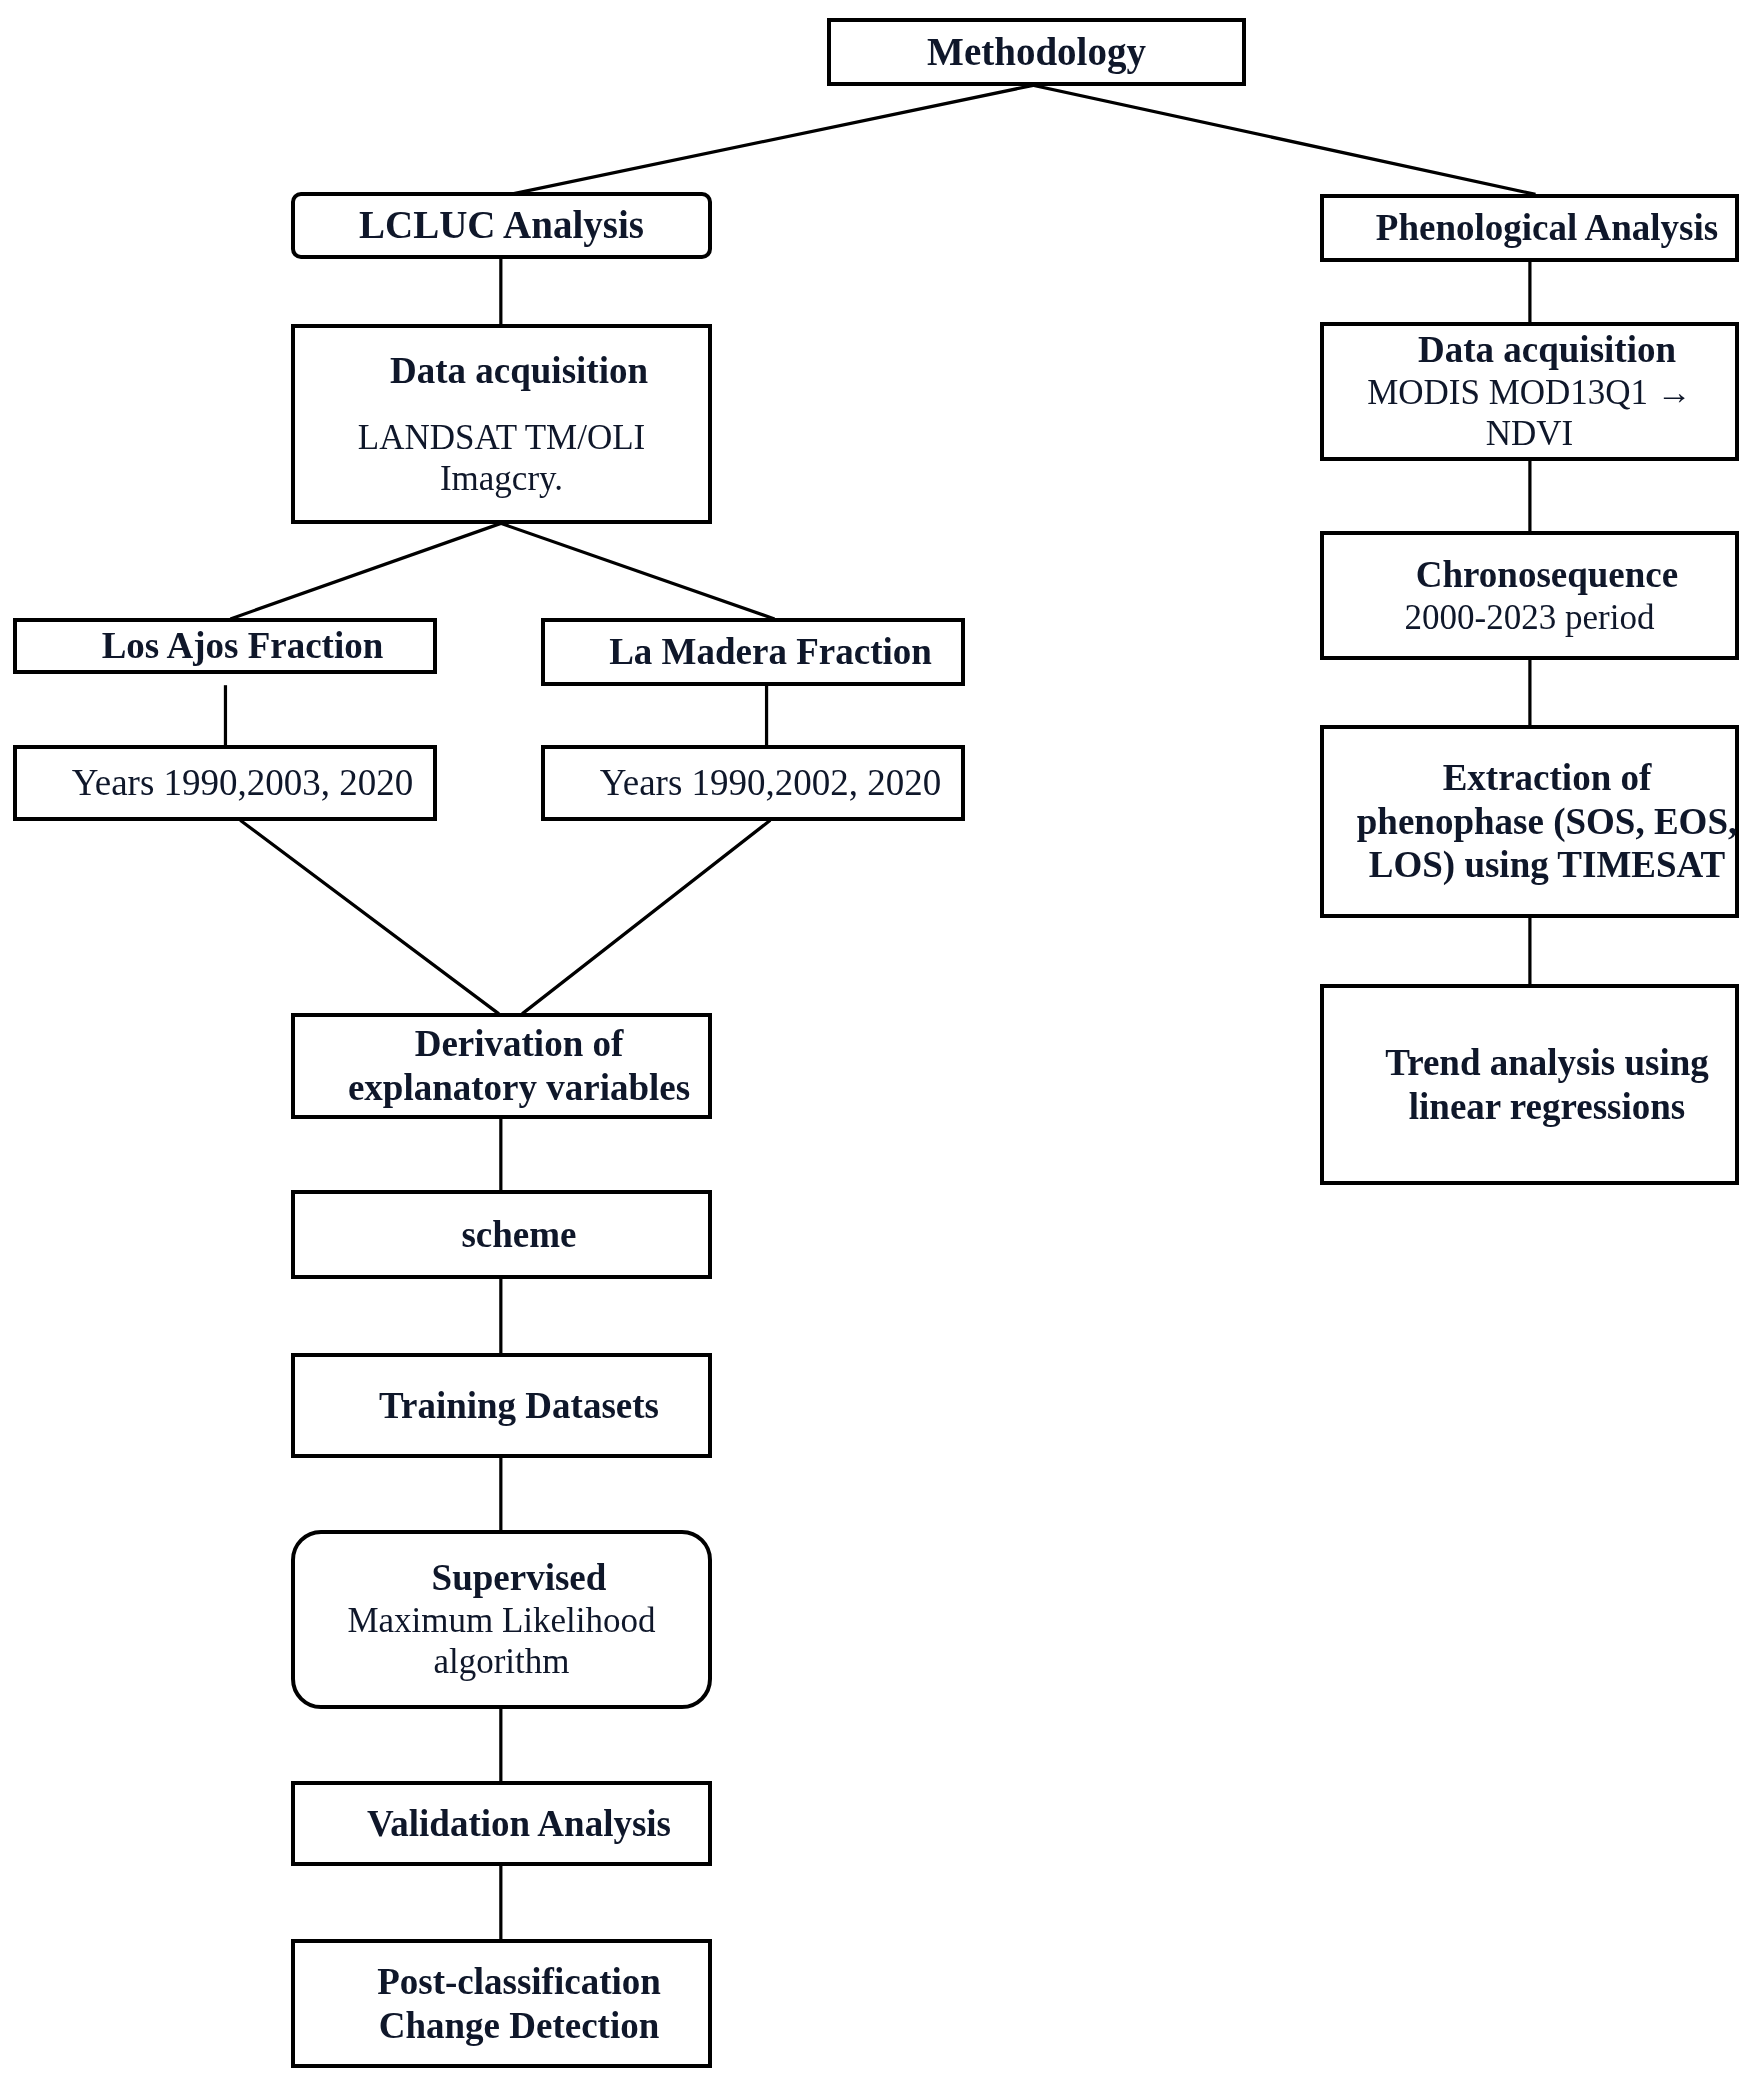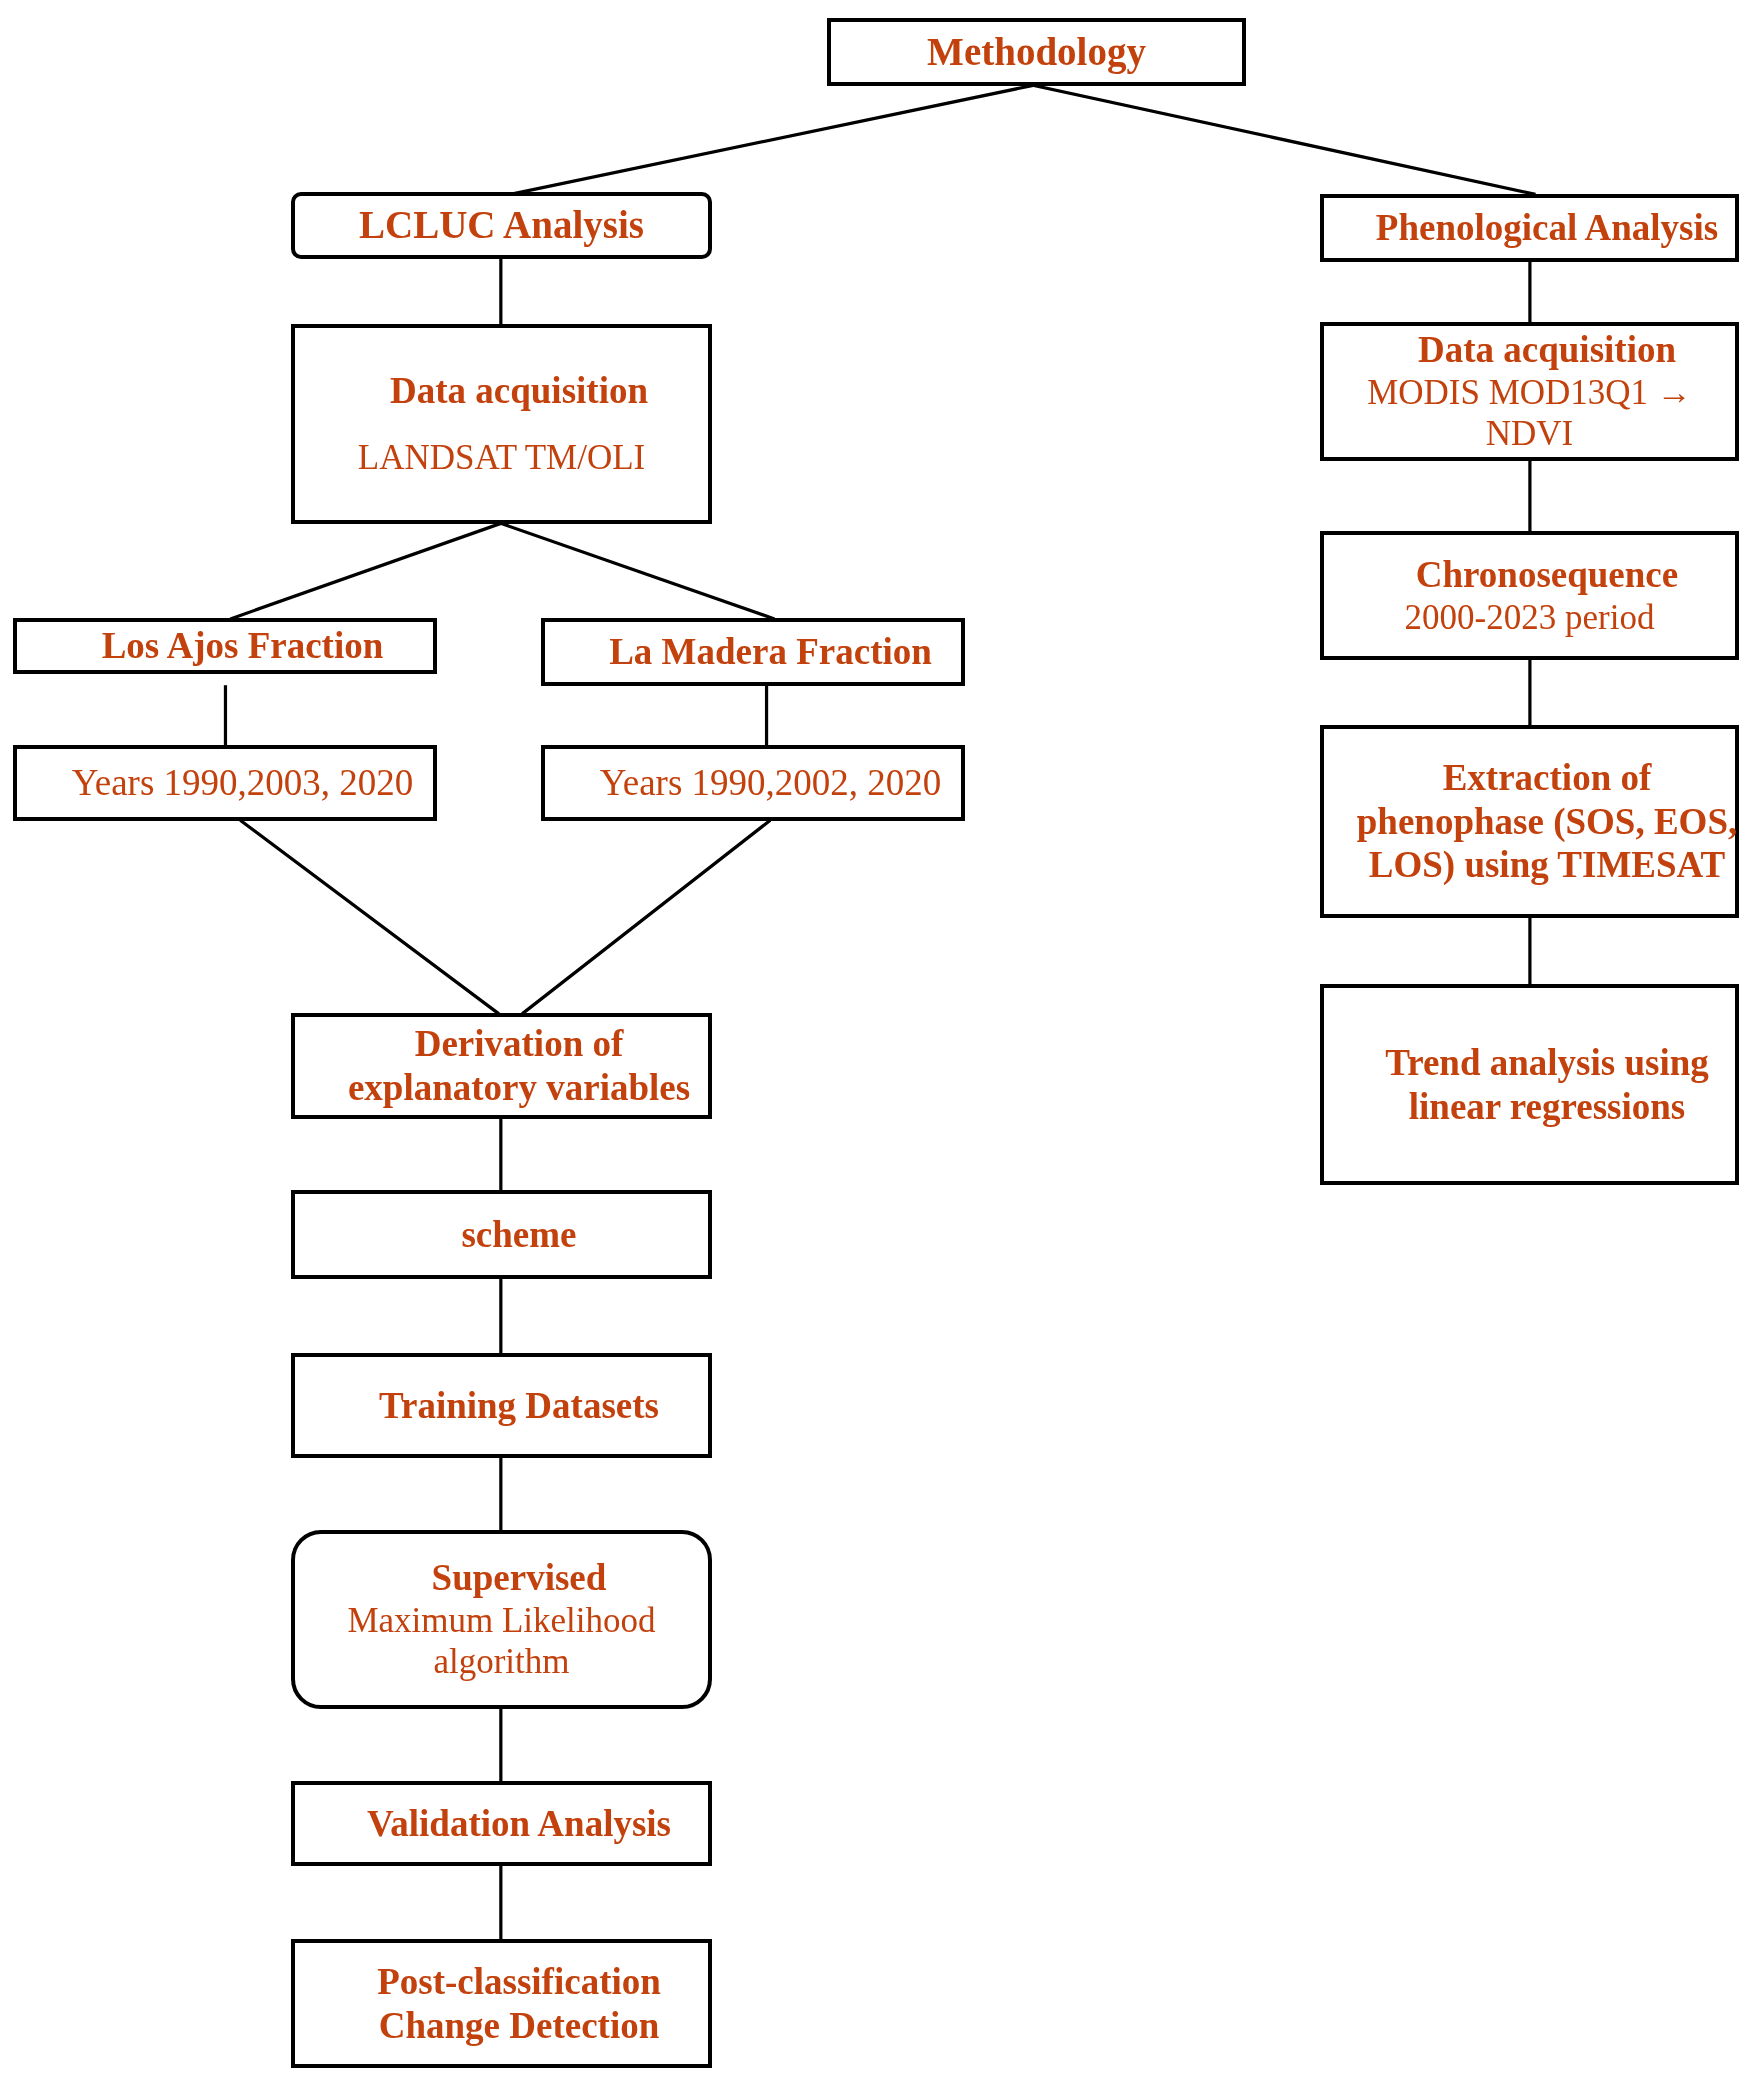--- a/index.html
+++ b/index.html
@@ -7,21 +7,21 @@
     margin: 0;
     padding: 0;
     background: #ffffff;
   }
   #canvas {
     position: relative;
     width: 1761px;
     height: 2087px;
     background: #ffffff;
     font-family: "Liberation Serif", "DejaVu Serif", serif;
-    color: #c2410c;
+    color: #0f172a;
     overflow: hidden;
   }
   svg#connectors {
     position: absolute;
     left: 0;
     top: 0;
     width: 1761px;
     height: 2087px;
     pointer-events: none;
   }
@@ -93,20 +93,21 @@
     <span class="ln b fs-48">LCLUC Analysis</span>
   </div>
 
   <div class="node" style="left:1320px; top:194px; width:419px; height:68px;">
     <span class="ln b fs-46">Phenological Analysis</span>
   </div>
 
   <div class="node" style="left:291px; top:324px; width:421px; height:200px;">
     <span class="ln b fs-46">Data acquisition</span>
     <span class="ln r fs-44 gap-md">LANDSAT TM/OLI</span>
+    <span class="ln r fs-44">Imagcry.</span>
   </div>
 
   <div class="node" style="left:13px; top:618px; width:424px; height:56px;">
     <span class="ln b fs-46">Los Ajos Fraction</span>
   </div>
 
   <div class="node" style="left:541px; top:618px; width:424px; height:68px;">
     <span class="ln b fs-46">La Madera Fraction</span>
   </div>
 

